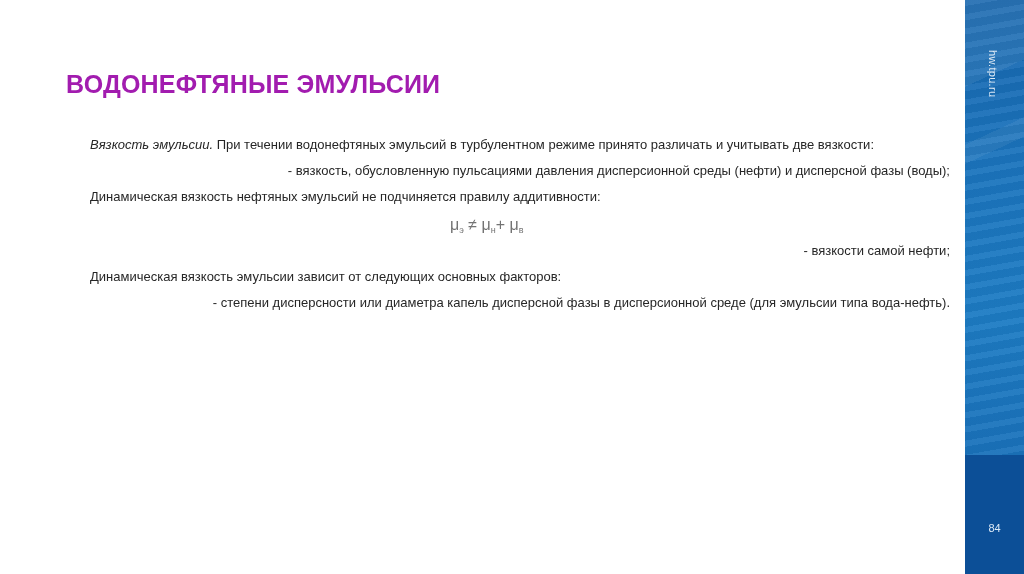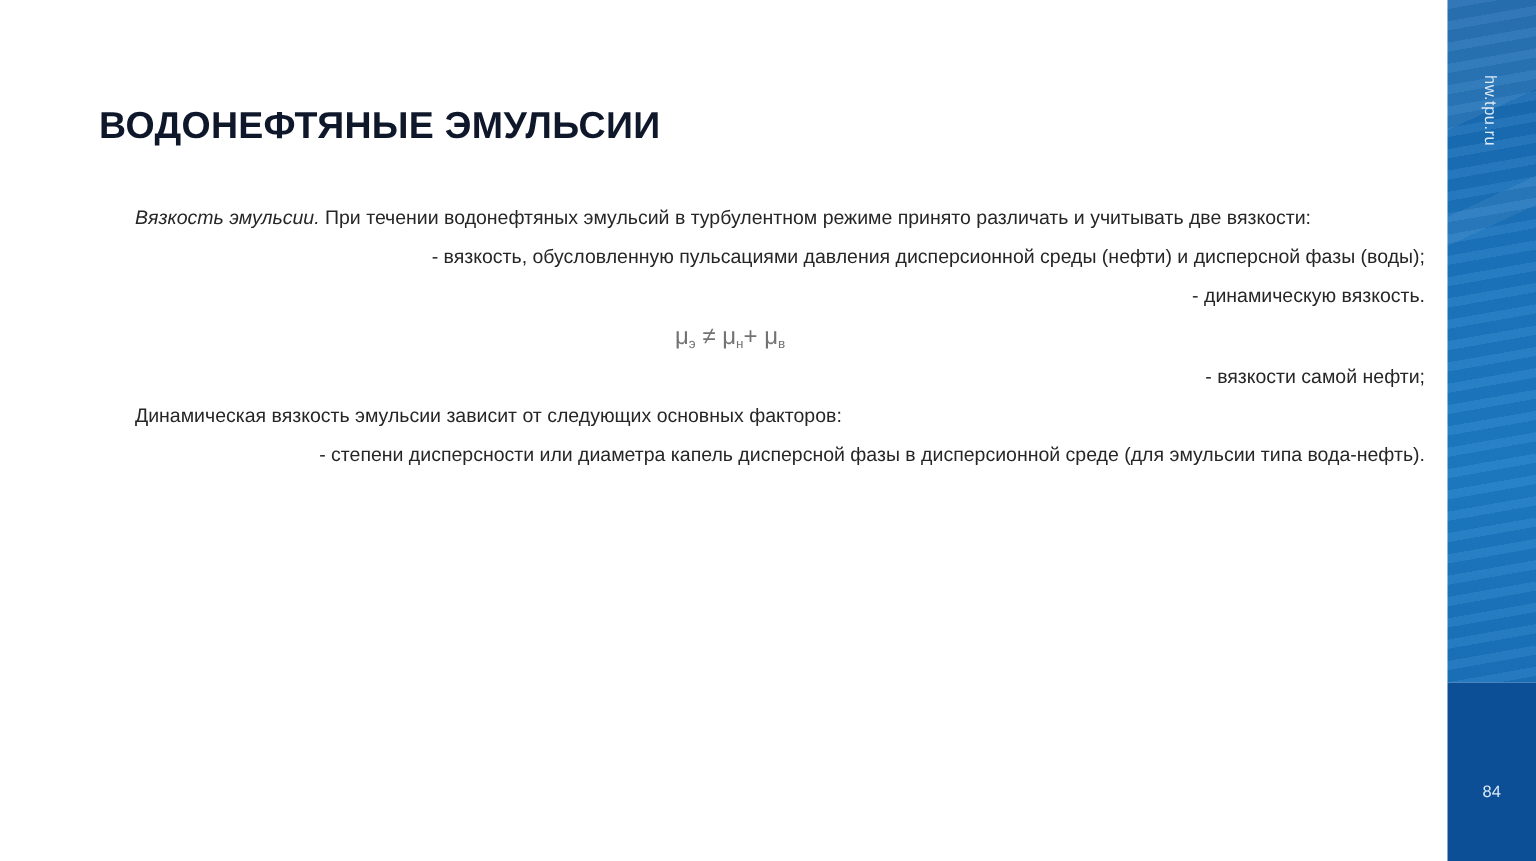--- a/index.html
+++ b/index.html
@@ -20,21 +20,21 @@
       width: 1024px;
       height: 574px;
       background: #ffffff;
     }
     .title {
       position: absolute;
       left: 66px;
       top: 70px;
       font-size: 25px;
       font-weight: bold;
-      color: #0f172a;
+      color: #a21caf;
       letter-spacing: 0.2px;
       margin: 0;
     }
     .body-text {
       position: absolute;
       left: 90px;
       top: 137px;
       width: 860px;
       font-size: 13px;
       color: #262626;
@@ -113,21 +113,21 @@
 
 <div class="slide">
 
   <h1 class="title">ВОДОНЕФТЯНЫЕ ЭМУЛЬСИИ</h1>
 
   <div class="body-text">
     <div class="line">
       <span class="em">Вязкость эмульсии.</span><span> При течении водонефтяных эмульсий в турбулентном режиме принято различать и учитывать две вязкости:</span>
     </div>
     <div class="line indent">- вязкость, обусловленную пульсациями давления дисперсионной среды (нефти) и дисперсной фазы (воды);</div>
-    <div class="line indent">- динамическую вязкость.</div>
+    <div class="line">Динамическая вязкость нефтяных эмульсий не подчиняется правилу аддитивности:</div>
 
     <div class="formula">
       <span>μ</span><sub>э</sub><span> ≠ </span><span>μ</span><sub>н</sub><span>+ </span><span>μ</span><sub>в</sub>
     </div>
 
     <div class="line indent">- вязкости самой нефти;</div>
     <div class="line">Динамическая вязкость эмульсии зависит от следующих основных факторов:</div>
     <div class="line indent">- степени дисперсности или диаметра капель дисперсной фазы в дисперсионной среде (для эмульсии типа вода-нефть).</div>
   </div>
 

